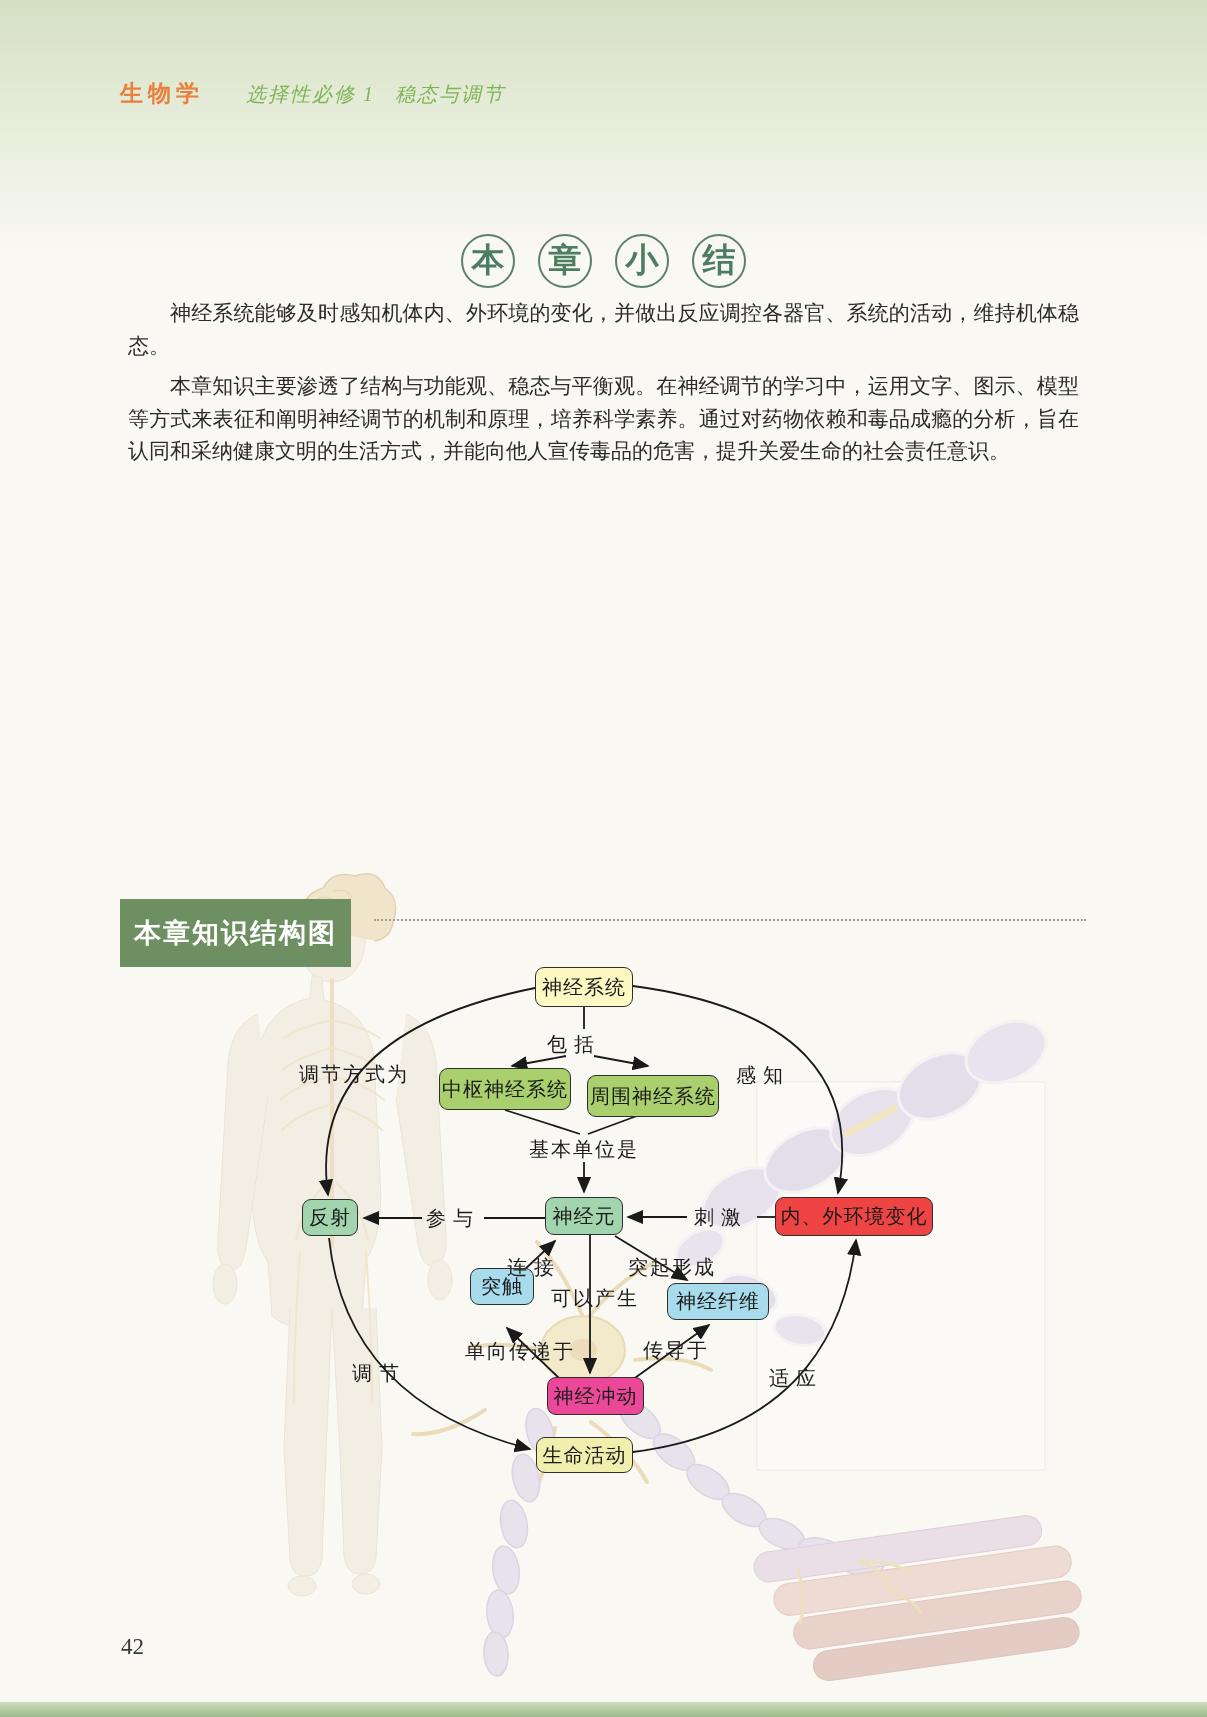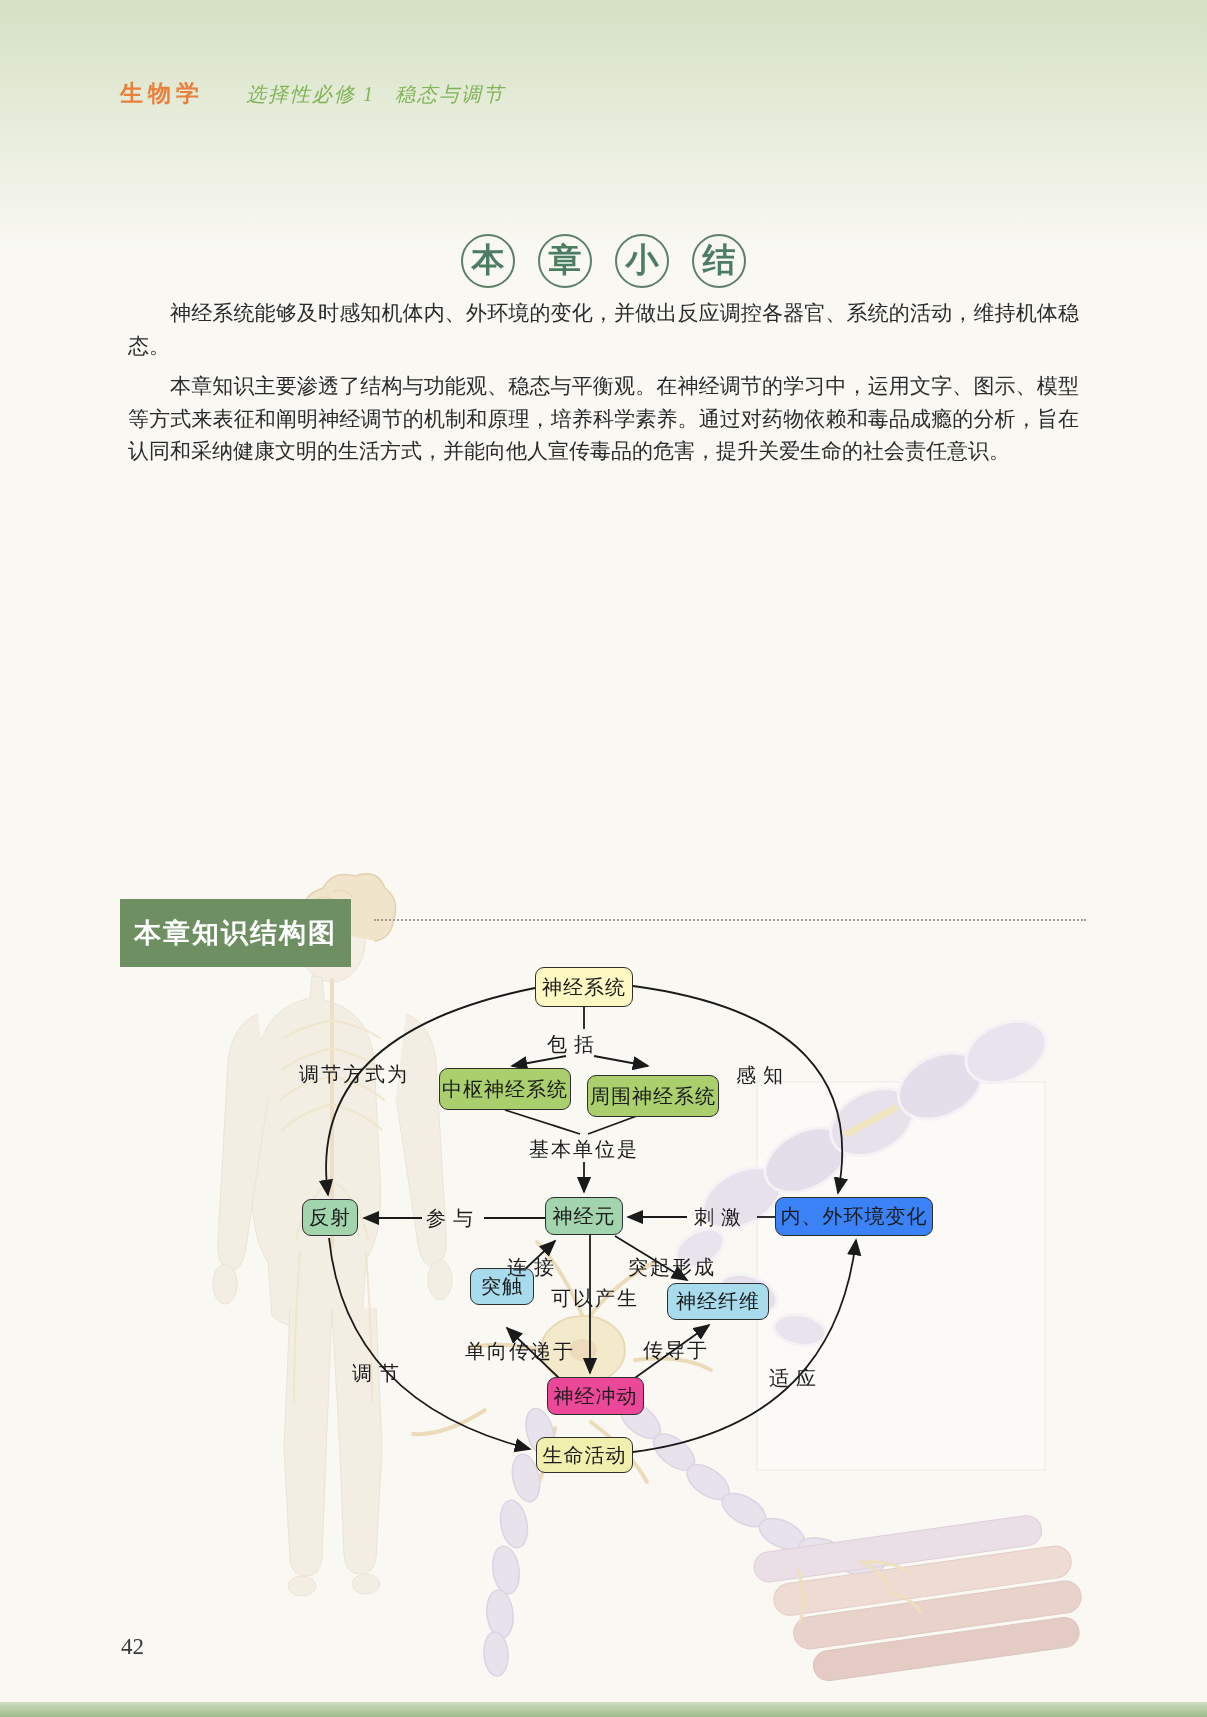--- a/index.html
+++ b/index.html
@@ -168,21 +168,21 @@
 
       <path d="M462,440 L539,385" marker-end="url(#ah)"></path>
     </g>
   </svg>
 
   <div class="node" style="left: 365px; top: 27px; width: 98px; height: 40px; background-color: #fef9c3;">神经系统</div>
   <div class="node" style="left: 269px; top: 128px; width: 132px; height: 42px; background-color: rgb(169, 208, 108);">中枢神经系统</div>
   <div class="node" style="left: 417px; top: 128px; width: 132px; height: 42px; background-color: rgb(169, 208, 108); margin-top: 7px;">周围神经系统</div>
   <div class="node" style="left: 132px; top: 259px; width: 56px; height: 37px; background-color: rgb(162, 212, 173);">反射</div>
   <div class="node" style="left: 375px; top: 257px; width: 78px; height: 38px; background-color: rgb(162, 212, 173);">神经元</div>
-  <div class="node" style="left: 605px; top: 257px; width: 158px; height: 39px; background-color: #3b82f6;">内、外环境变化</div>
+  <div class="node" style="left: 605px; top: 257px; width: 158px; height: 39px; background-color: #ef4444;">内、外环境变化</div>
   <div class="node" style="left: 300px; top: 328px; width: 64px; height: 37px; background-color: rgb(168, 219, 235);">突触</div>
   <div class="node" style="left: 497px; top: 343px; width: 102px; height: 37px; background-color: rgb(168, 219, 235);">神经纤维</div>
   <div class="node" style="left: 377px; top: 437px; width: 97px; height: 38px; background-color: #ec4899;">神经冲动</div>
   <div class="node" style="left: 366px; top: 497px; width: 97px; height: 36px; background-color: rgb(241, 239, 174);">生命活动</div>
 
   <div class="elabel wide" style="left:370px;top:91px;width:68px;">包括</div>
   <div class="elabel" style="left:129px;top:121px;width:110px;">调节方式为</div>
   <div class="elabel wide" style="left:565px;top:122px;width:56px;">感知</div>
   <div class="elabel" style="left:357px;top:196px;width:114px;">基本单位是</div>
   <div class="elabel wide" style="left:251px;top:265px;width:64px;">参与</div>

